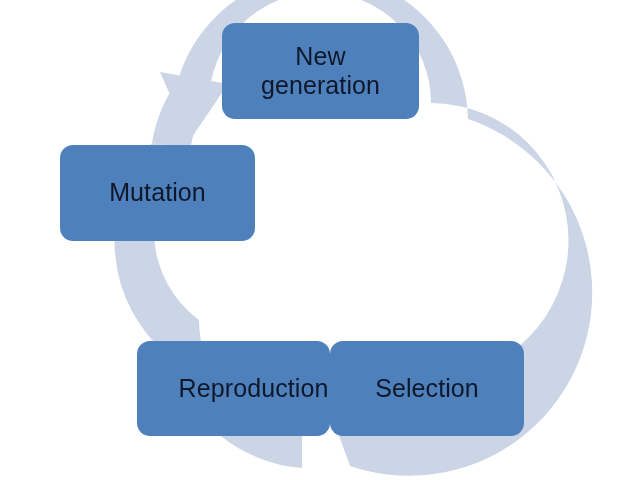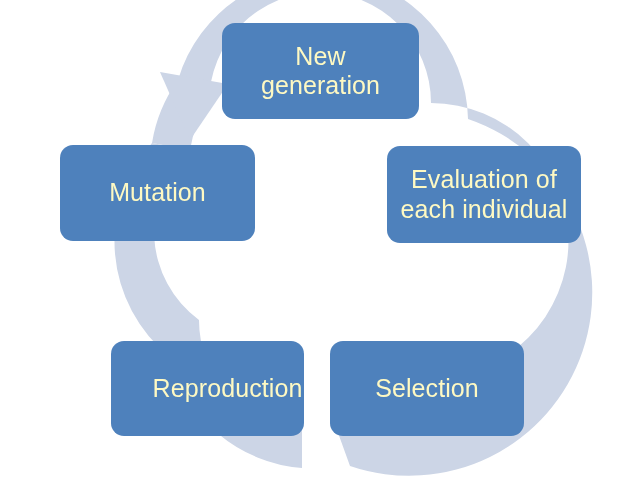--- a/index.html
+++ b/index.html
@@ -28,38 +28,38 @@
   }
   .node-box {
     position: absolute;
     box-sizing: border-box;
     background: #4e81bc;
     border-radius: 13px;
     display: flex;
     align-items: center;
     justify-content: center;
     text-align: center;
-    color: #fef9c3;
+    color: #0f172a;
     font-size: 25px;
     line-height: 1.18;
     font-weight: 400;
     letter-spacing: 0.1px;
     padding: 4px 8px;
     z-index: 3;
   }
   .node-label {
     display: block;
     white-space: pre-line;
   }
 
   
   #node-new-generation  { left: 222px; top: 23px;  width: 197px; height: 96px; }
   #node-evaluation      { left: 387px; top: 146px; width: 194px; height: 97px; }
   #node-selection       { left: 330px; top: 341px; width: 194px; height: 95px; }
-  #node-reproduction    { left: 111px; top: 341px; width: 193px; height: 95px; padding-left: 48px; }
+  #node-reproduction    { left: 137px; top: 341px; width: 193px; height: 95px; padding-left: 48px; }
   #node-mutation        { left: 60px;  top: 145px; width: 195px; height: 96px; text-align: right; }
 </style>
 </head>
 <body>
 
 <div id="diagram-canvas">
 
   <svg id="cycle-ring-svg" viewBox="0 0 640 480">
 
     <g>
@@ -88,24 +88,20 @@
 
       <path d="M 160 72 L 228 84 L 190 140 Z" fill="#ccd5e6"></path>
     </g>
   </svg>
 
   <div class="node-box" id="node-new-generation">
     <span class="node-label">New
 generation</span>
   </div>
 
-  <div class="node-box" id="node-evaluation">
-    <span class="node-label">Evaluation of
-each individual</span>
-  </div>
 
   <div class="node-box" id="node-selection">
     <span class="node-label">Selection</span>
   </div>
 
   <div class="node-box" id="node-reproduction">
     <span class="node-label">Reproduction</span>
   </div>
 
   <div class="node-box" id="node-mutation">

